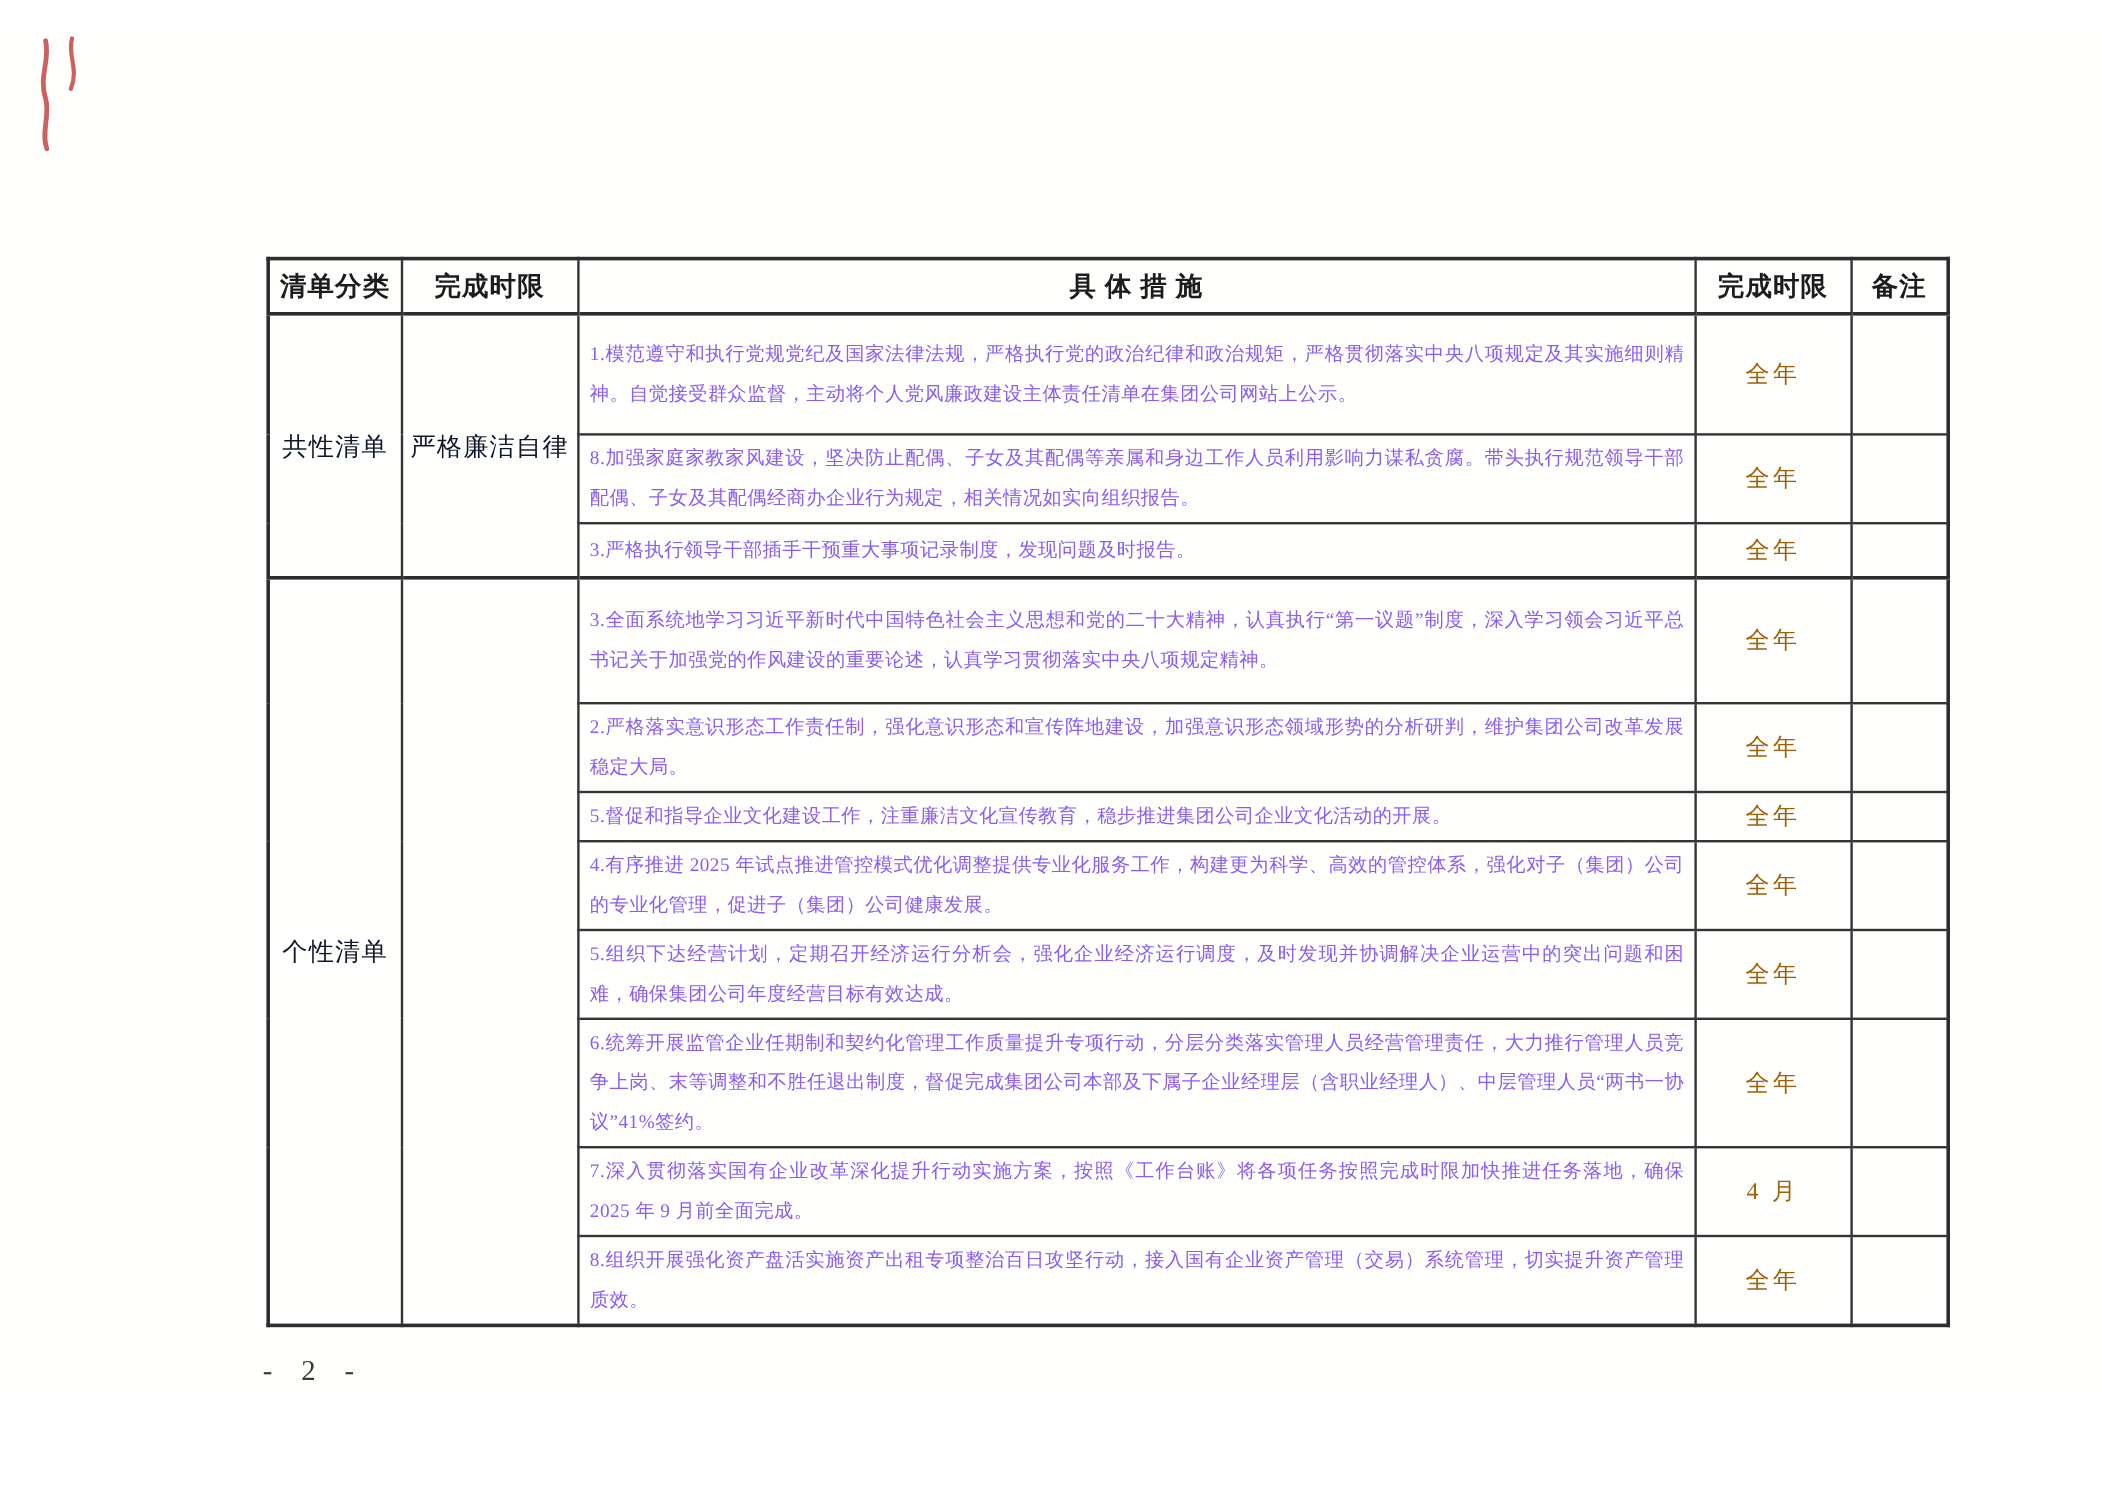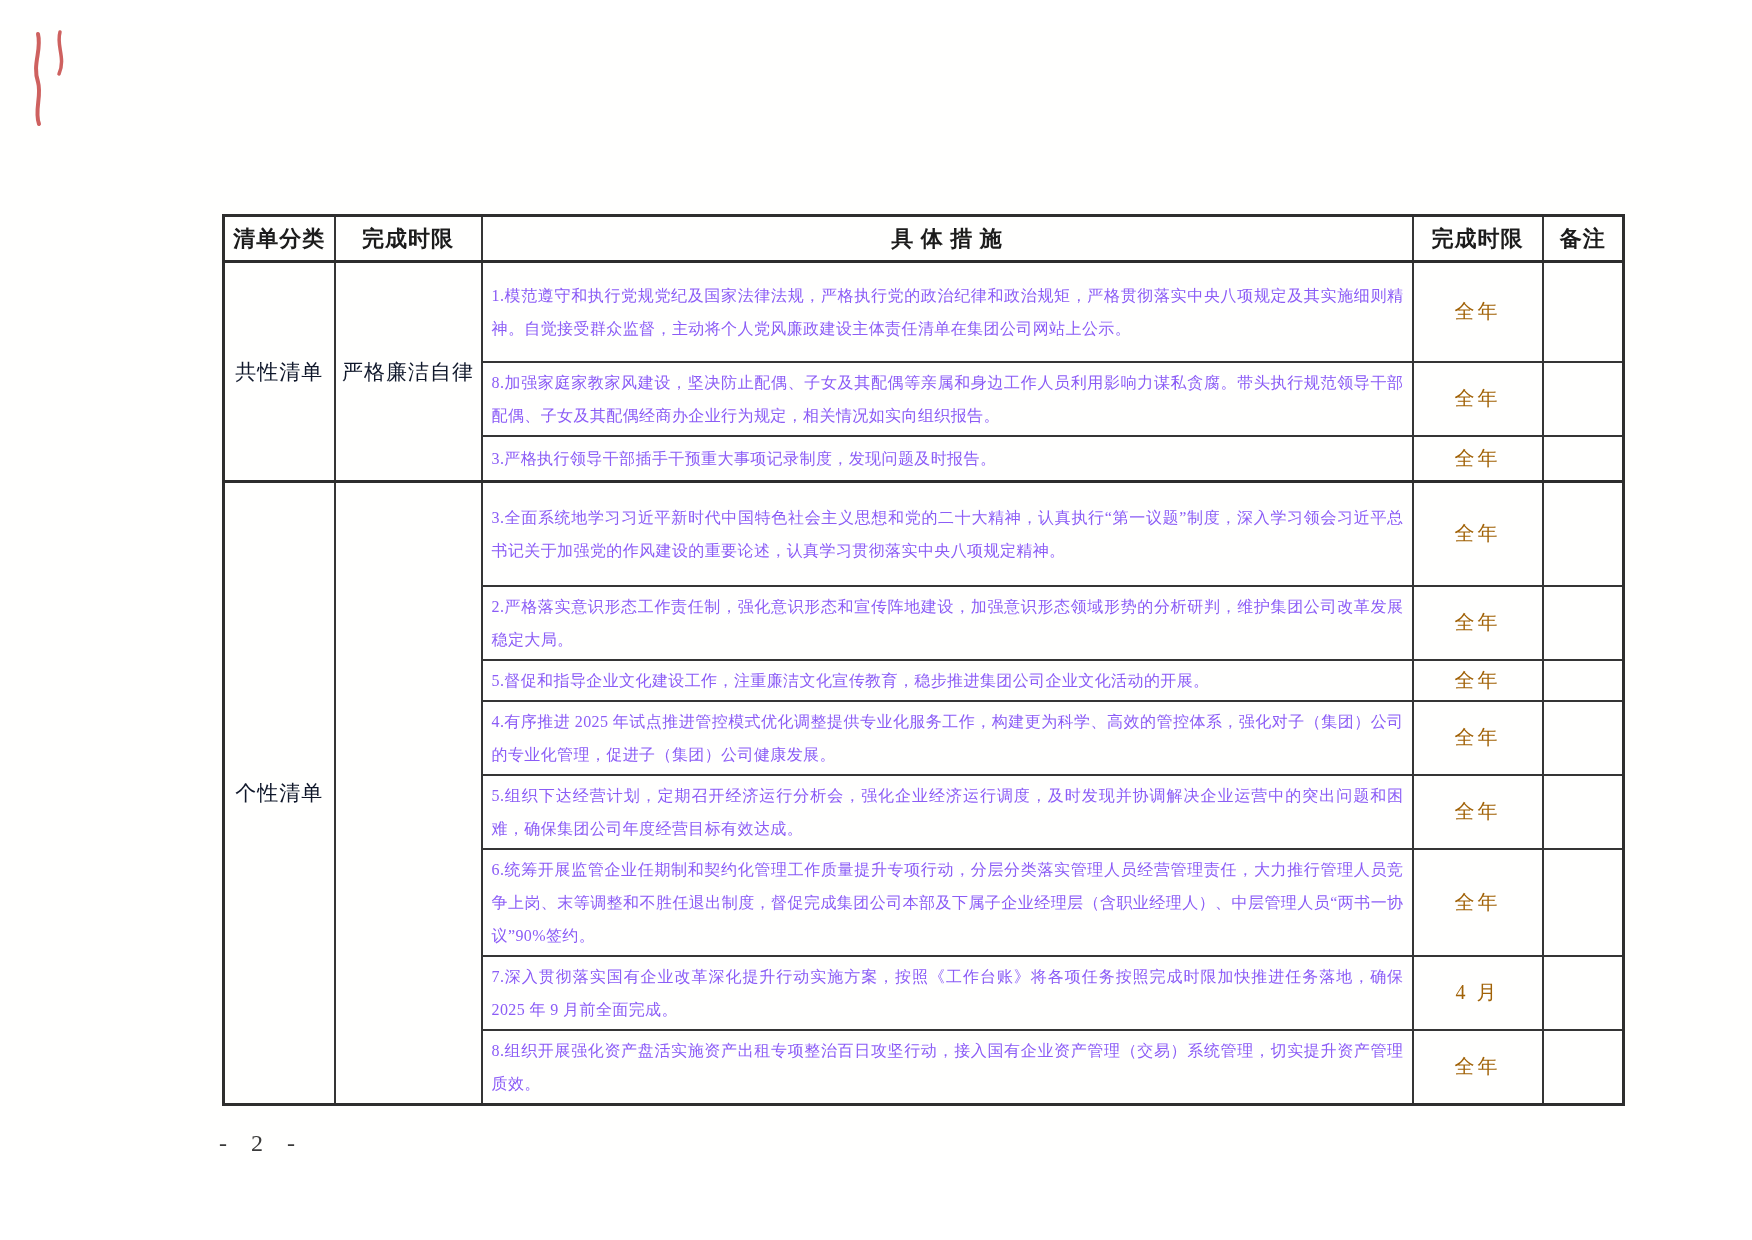--- a/index.html
+++ b/index.html
@@ -129,21 +129,21 @@
       <td class="measure">4.有序推进 2025 年试点推进管控模式优化调整提供专业化服务工作，构建更为科学、高效的管控体系，强化对子（集团）公司的专业化管理，促进子（集团）公司健康发展。</td>
       <td class="deadline">全年</td>
       <td class="remark"></td>
     </tr>
     <tr style="height:73px">
       <td class="measure">5.组织下达经营计划，定期召开经济运行分析会，强化企业经济运行调度，及时发现并协调解决企业运营中的突出问题和困难，确保集团公司年度经营目标有效达成。</td>
       <td class="deadline">全年</td>
       <td class="remark"></td>
     </tr>
     <tr style="height:107px">
-      <td class="measure">6.统筹开展监管企业任期制和契约化管理工作质量提升专项行动，分层分类落实管理人员经营管理责任，大力推行管理人员竞争上岗、末等调整和不胜任退出制度，督促完成集团公司本部及下属子企业经理层（含职业经理人）、中层管理人员“两书一协议”90%签约。</td>
+      <td class="measure">6.统筹开展监管企业任期制和契约化管理工作质量提升专项行动，分层分类落实管理人员经营管理责任，大力推行管理人员竞争上岗、末等调整和不胜任退出制度，督促完成集团公司本部及下属子企业经理层（含职业经理人）、中层管理人员“两书一协议”41%签约。</td>
       <td class="deadline">全年</td>
       <td class="remark"></td>
     </tr>
     <tr style="height:72px">
       <td class="measure">7.深入贯彻落实国有企业改革深化提升行动实施方案，按照《工作台账》将各项任务按照完成时限加快推进任务落地，确保 2025 年 9 月前全面完成。</td>
       <td class="deadline">4 月</td>
       <td class="remark"></td>
     </tr>
     <tr style="height:67px">
       <td class="measure">8.组织开展强化资产盘活实施资产出租专项整治百日攻坚行动，接入国有企业资产管理（交易）系统管理，切实提升资产管理质效。</td>

